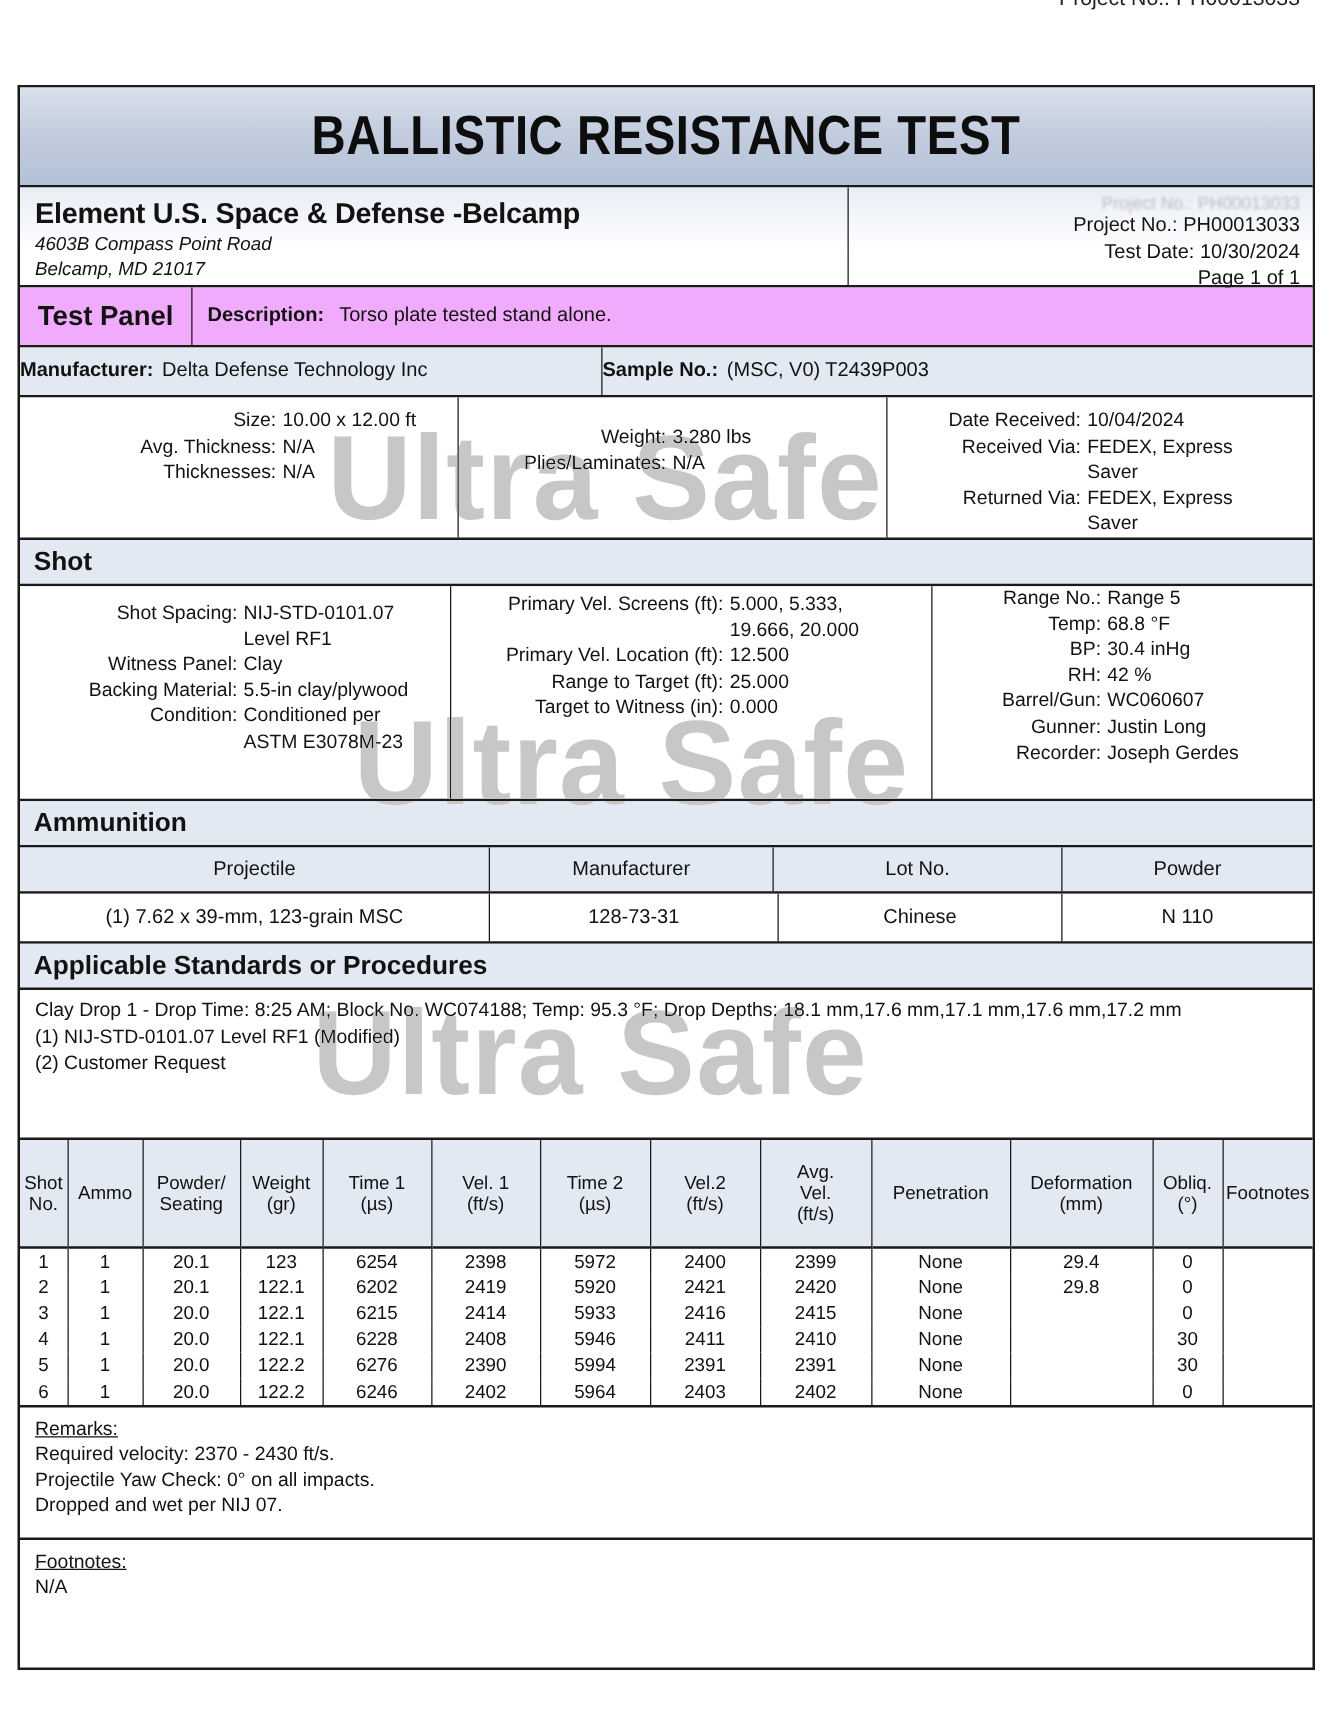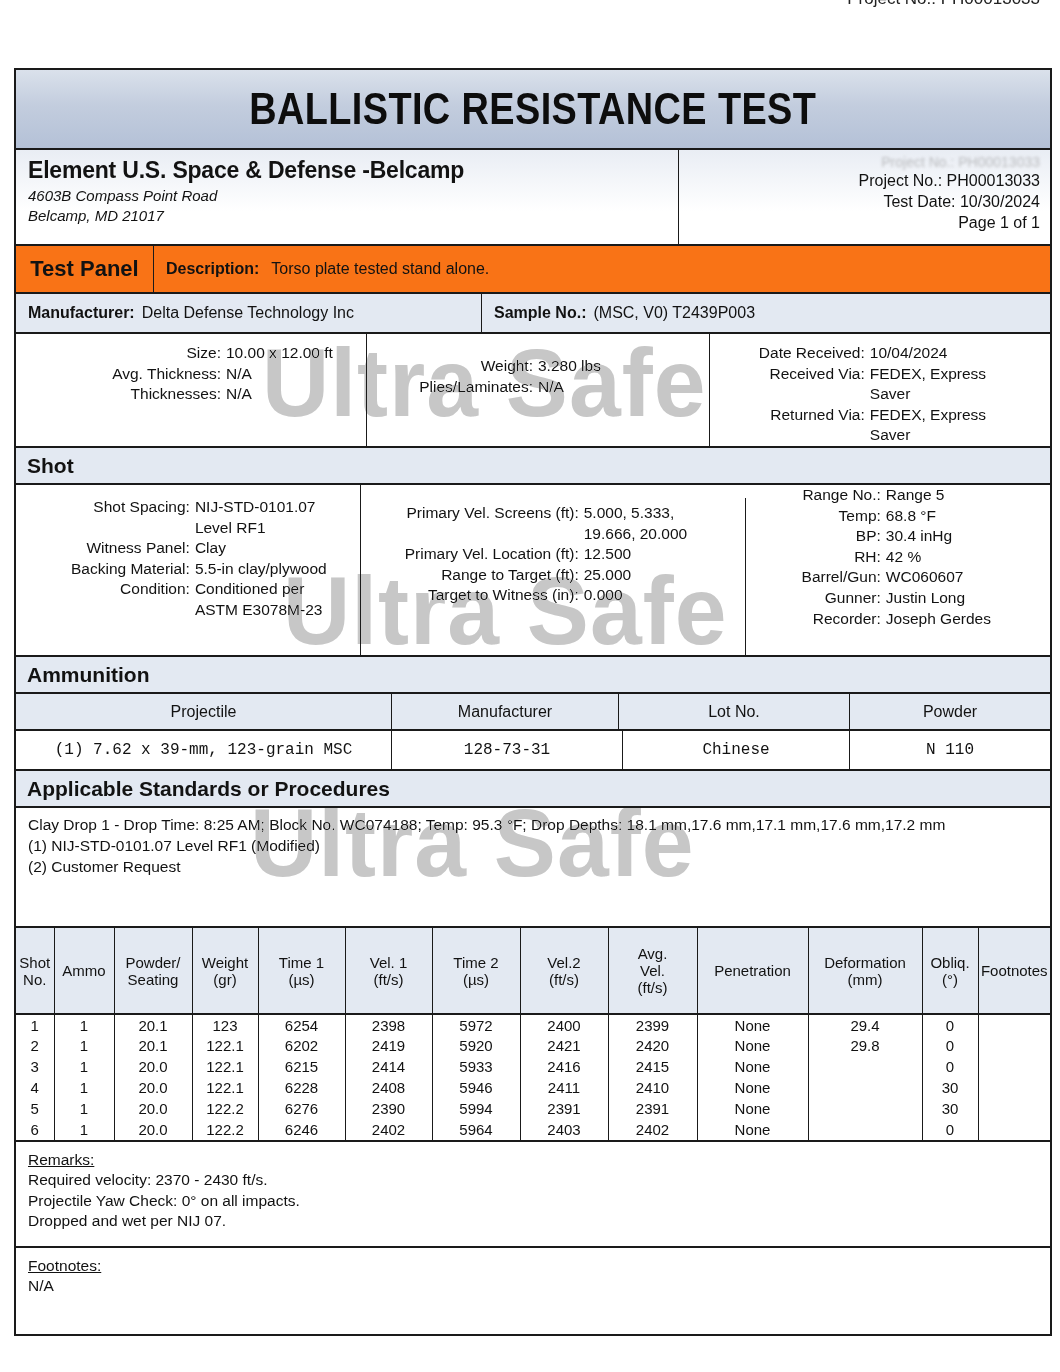--- a/index.html
+++ b/index.html
@@ -36,75 +36,75 @@
     background: linear-gradient(to bottom, #dae1eb 0%, #c3cdde 45%, #b4c1d7 100%);
     display: flex; align-items: center; justify-content: center;
   }
   .title-text {
     font-size: 44px; font-weight: bold; color: #0d0d0d;
     transform: scaleX(0.86); white-space: nowrap; letter-spacing: 0.5px;
   }
 
   
   .company-row {
-    height: 96px; flex: none; display: flex;
+    height: 80px; flex: none; display: flex;
     background: linear-gradient(to bottom, #e9edf4 0%, #ffffff 65%);
   }
   .company-left { width: 662px; flex: none; padding: 7px 12px 0 12px; }
   .company-name { font-size: 23px; font-weight: bold; letter-spacing: -0.2px; }
   .company-addr { font-size: 15px; font-style: italic; line-height: 1.35; margin-top: 2px; }
   .company-right { flex: 1; border-left: 1.5px solid #1a1a1a; text-align: right; padding: 3px 10px 0 6px; font-size: 16px; line-height: 1.3; }
   .faded-line { color: #8f8f8f; filter: blur(1.4px); opacity: 0.55; font-size: 14px; height: 18px; }
 
   
-  .tp-row { height: 48px; flex: none; display: flex; background: #f97316; align-items: stretch; }
+  .tp-row { height: 48px; flex: none; display: flex; background: #f0abfc; align-items: stretch; }
   .tp-label { width: 137px; flex: none; display: flex; align-items: center; justify-content: center; font-size: 22px; font-weight: bold; }
   .tp-desc { flex: 1; display: flex; align-items: center; padding-left: 12px; font-size: 16px; border-left: 1.5px solid #1a1a1a; }
   .tp-desc .dlabel { font-weight: bold; margin-right: 12px; }
 
   
   .mfr-row { height: 40px; flex: none; display: flex; background: #e3e9f2; font-size: 16px; }
-  .mfr-cell { display: flex; align-items: center; padding-left: 12px; }
+  .mfr-cell { display: flex; align-items: center; }
   .mfr-cell .blabel { font-weight: bold; margin-right: 7px; }
   .mfr-left { width: 465px; flex: none; }
   .mfr-right { flex: 1; border-left: 1.5px solid #1a1a1a; }
 
   
   .cols-row { flex: none; display: flex; background: #fff; }
   .details-row { height: 114px; }
   .setup-row { height: 172px; }
   .kv { display: flex; font-size: 15.5px; line-height: 1.33; }
   .kv .k { text-align: right; padding-right: 5px; flex: none; }
   .kv .v { flex: 1; }
   .d-col1 { width: 351px; flex: none; padding-top: 9px; }
   .d-col2 { width: 343px; flex: none; padding-top: 22px; }
   .d-col3 { flex: 1; padding-top: 9px; }
   .d-col1 .k { width: 60%; }
   .d-col2 .k { width: 50%; }
   .d-col3 .k { width: 47%; }
   .d-col3 .v { flex: none; width: 142px; }
   .s-col1 { width: 345px; flex: none; padding-top: 12px; }
-  .s-col2 { width: 385px; flex: none; padding-top: 5px; margin-top: 13px; }
+  .s-col2 { width: 385px; flex: none; padding-top: 5px; }
   .s-col3 { flex: 1; }
   .s-col1 .k { width: 52%; }
   .s-col2 .k { width: 58%; }
   .s-col3 .k { width: 46%; }
 
   
   .sec-header {
     height: 37px; flex: none; background: #e3e9f2;
     display: flex; align-items: center; padding-left: 11px;
     font-size: 21px; font-weight: bold;
   }
 
   
   .ammo-table { flex: none; }
   .ammo-row { display: flex; text-align: center; font-size: 16px; }
   .ammo-head { height: 37px; background: #e3e9f2; }
-  .ammo-data { height: 40px; background: #fff; font-family: Liberation Mono, monospace; }
+  .ammo-data { height: 40px; background: #fff; }
   .ammo-cell { display: flex; align-items: center; justify-content: center; }
   .ac1 { width: 375px; flex: none; }
   .ac2 { width: 231px; flex: none; border-left: 1.5px solid #1a1a1a; }
   .ac3 { width: 227px; flex: none; border-left: 1.5px solid #1a1a1a; }
   .ac4 { flex: 1; border-left: 1.5px solid #1a1a1a; }
 
   
   .standards-text { height: 120px; flex: none; padding: 7px 12px; font-size: 15.5px; line-height: 1.35; }
 
   

